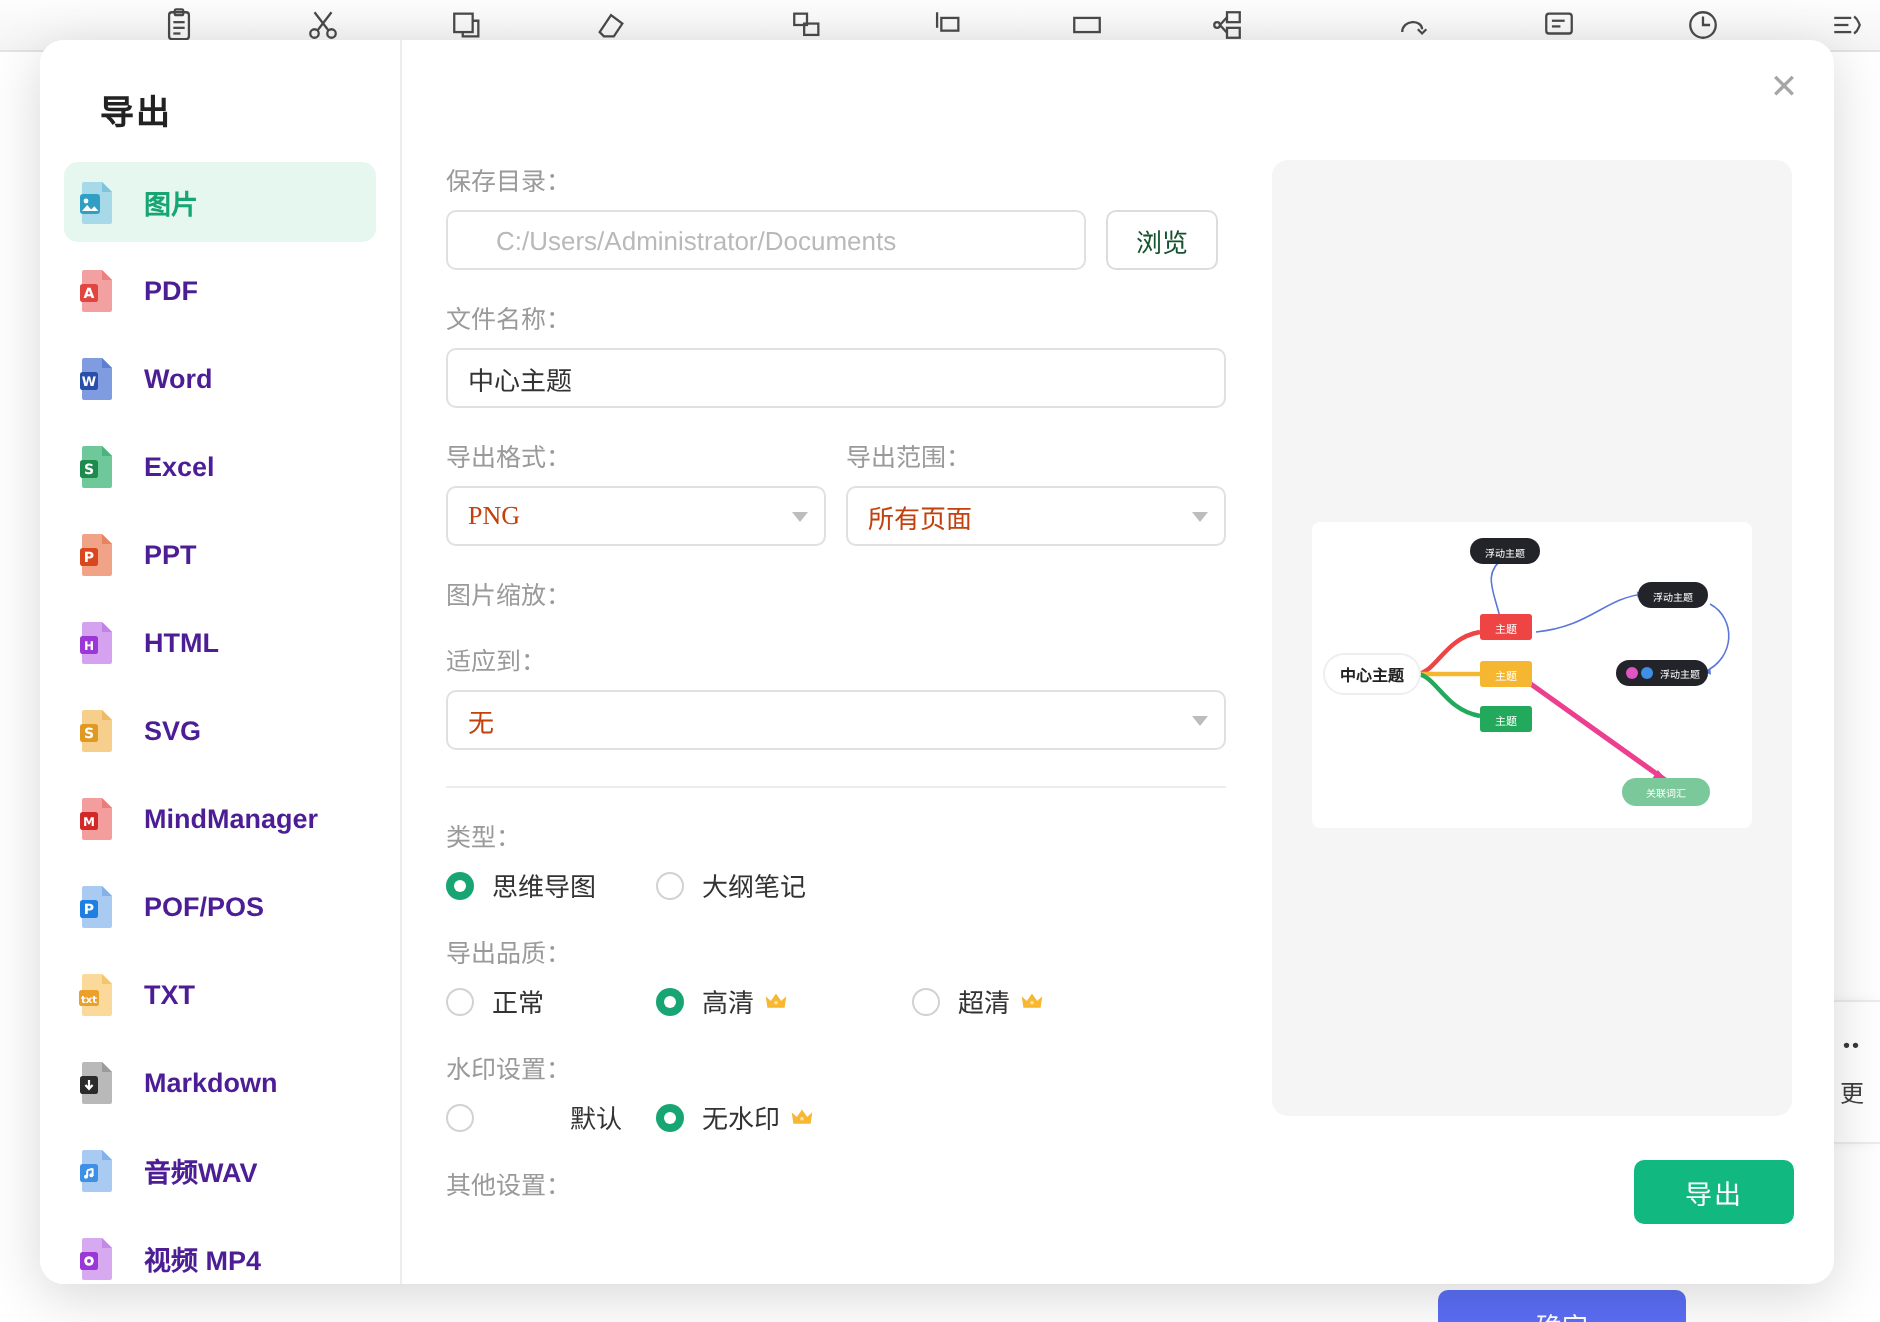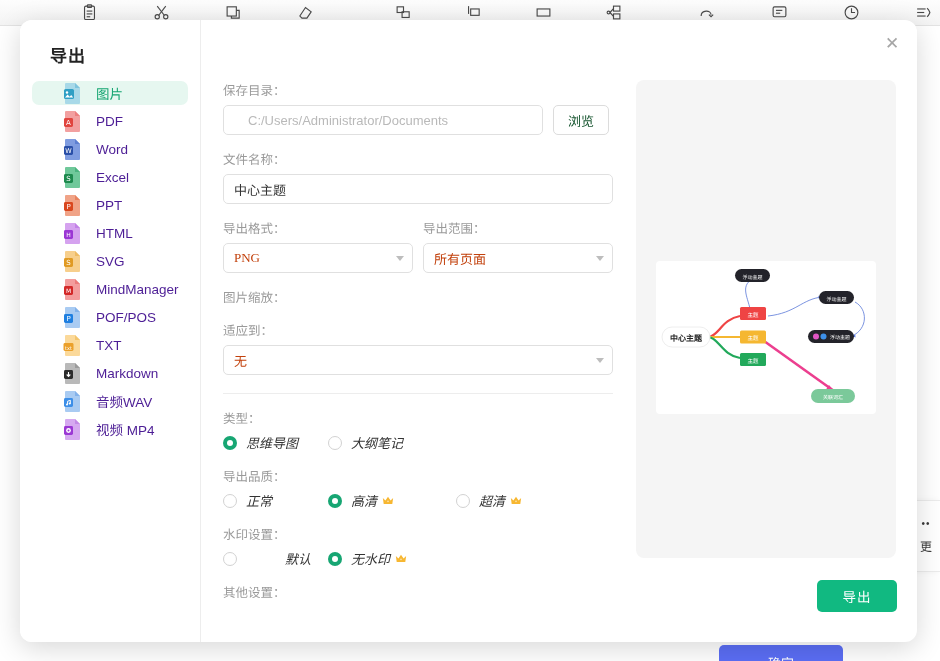--- a/index.html
+++ b/index.html
@@ -97,26 +97,27 @@
   .dialog-title {
     font-size: 17px;
     font-weight: bold;
     color: #222;
     padding: 0 0 14px 30px;
     letter-spacing: 1px;
   }
   .side-list { padding: 0 12px; }
   .side-item {
     display: flex; align-items: center;
-    height: 24px;
+    height: 40px;
     border-radius: 7px;
-    padding-left: 30px;
+    padding-left: 6px;
     margin-bottom: 4px;
     cursor: pointer;
     box-sizing: border-box;
+    font-weight: bold;
   }
   .side-item.active { background: #e6f7f0; }
   .side-item .ico {
     width: 22px; height: 22px;
     margin-right: 12px;
     flex: 0 0 22px;
     display: flex; align-items: center; justify-content: center;
   }
   .side-item .ico svg { display: block; }
   .side-label {
@@ -211,21 +212,21 @@
   .two-col > div { width: 190px; }
 
   .divider {
     height: 1px;
     background: #ededed;
     margin: 18px 0 0 0;
     width: 390px;
   }
 
   
-  .opt-row { display: flex; align-items: center; font-style: italic; }
+  .opt-row { display: flex; align-items: center; }
   .radio {
     width: 14px; height: 14px;
     border-radius: 50%;
     border: 1px solid #d2d2d2;
     background: #fff;
     box-sizing: border-box;
     display: inline-block;
     flex: 0 0 14px;
   }
   .radio.on {

